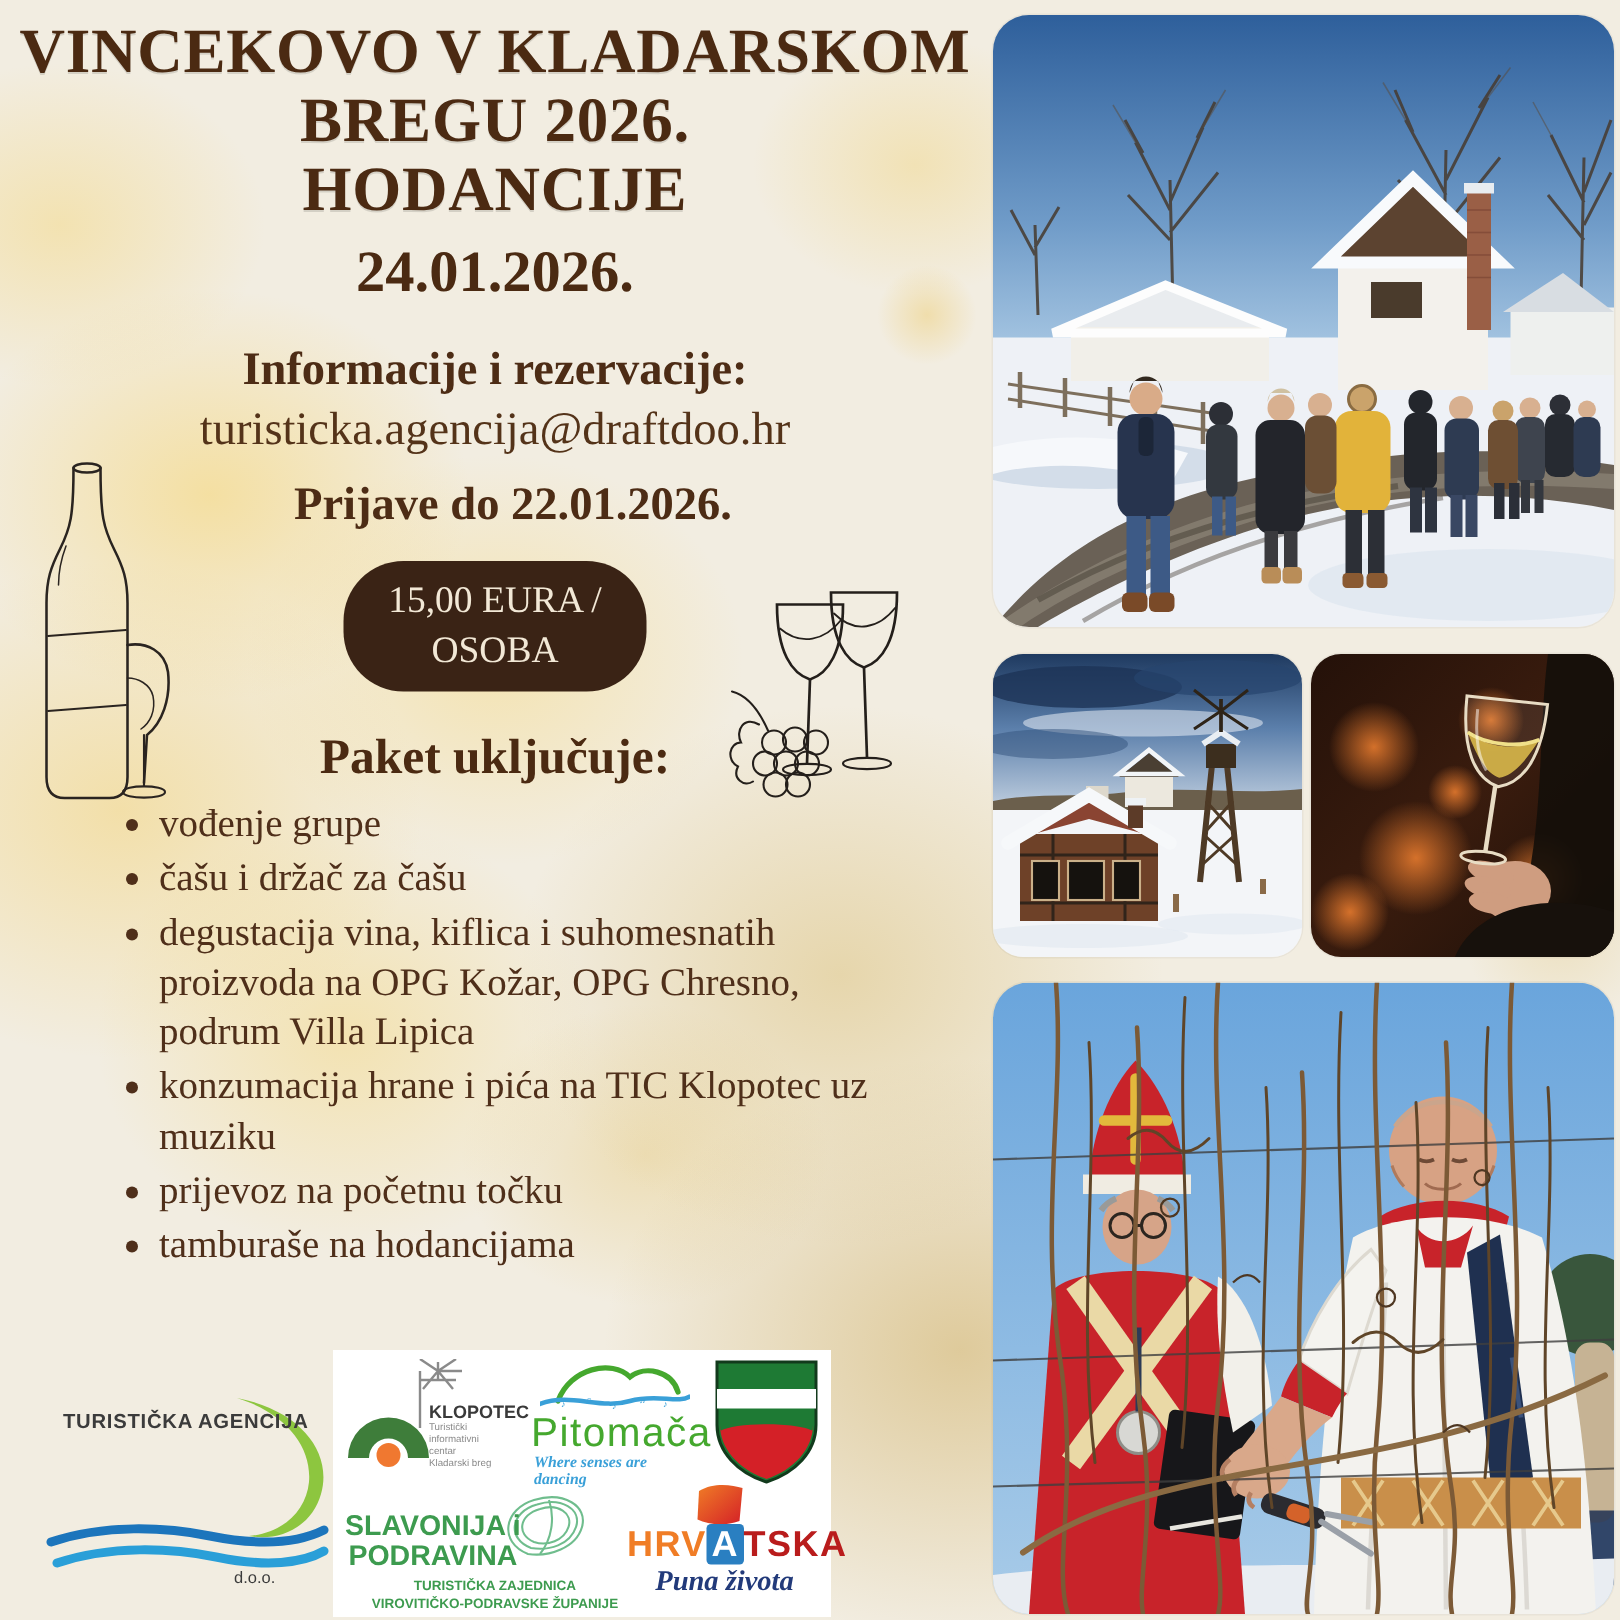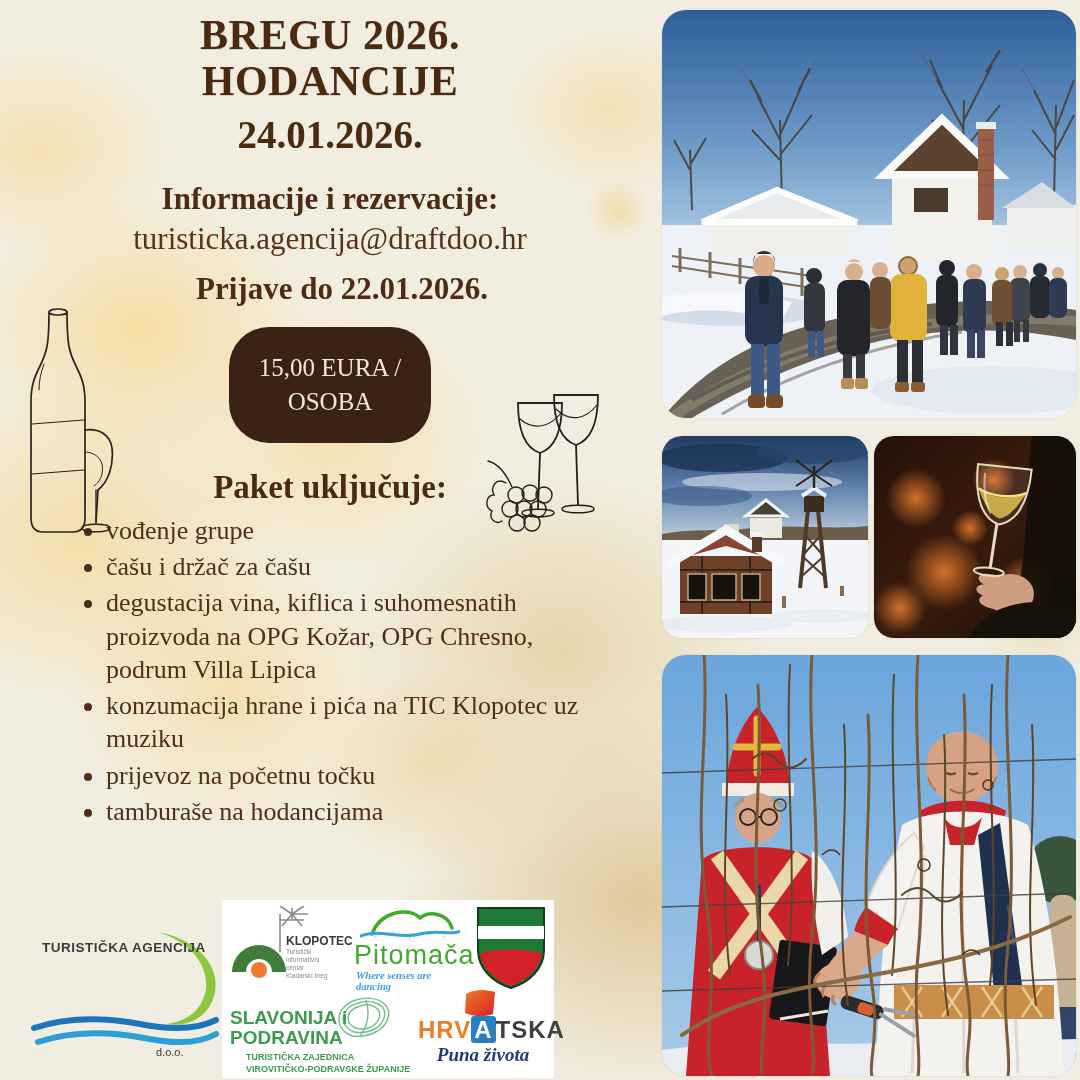--- a/index.html
+++ b/index.html
@@ -24,21 +24,21 @@
   .abs{position:absolute;}
   .left-col{left:0;top:0;width:660px;text-align:center;color:#4d2c15;}
   .title{font-weight:bold;font-size:42px;line-height:1.1;color:#4b2a12;letter-spacing:.5px;
          text-shadow:0 1px 0 rgba(0,0,0,.12);}
   .date-line{font-weight:bold;font-size:39px;margin-top:8px;color:#4b2a12;}
   .contact-heading{font-weight:bold;font-size:31px;margin-top:24px;}
   .phone{font-size:34px;margin-top:22px;color:#543319;}
   .email{font-size:31px;margin-top:4px;color:#543319;}
   .deadline{font-weight:bold;font-size:31px;margin-top:14px;padding-left:24px;}
   .badge{display:inline-block;margin-top:20px;background:#3a2315;color:#f2e8d6;
-         border-radius:40px;padding:24px 30px;font-size:25px;line-height:1.35;}
+         border-radius:40px;padding:10px 30px;font-size:25px;line-height:1.35;}
   .pkg-heading{font-weight:bold;font-size:33px;margin-top:26px;color:#4b2a12;}
   .pkg-list{text-align:left;width:505px;margin:8px 0 0 78px;padding:0 0 0 28px;
             font-size:26px;line-height:1.28;color:#4f2f1a;}
   .pkg-list li{margin:3px 0;}
   .photo{overflow:hidden;box-shadow:0 0 0 1px rgba(0,0,0,.04);}
   .photo svg{display:block;}
   
   .draft-tag{font-family:"Liberation Sans",sans-serif;font-weight:bold;font-size:13.5px;
              letter-spacing:.5px;color:#3b3b3b;}
   .draft-name{font-family:"Liberation Sans",sans-serif;font-weight:bold;font-size:52px;
@@ -47,31 +47,32 @@
   
   .logo-panel{background:#ffffff;}
   .klopotec-name{font-family:"Liberation Sans",sans-serif;font-weight:bold;font-size:12px;color:#3a3a3a;}
   .klopotec-sub{font-family:"Liberation Sans",sans-serif;font-size:6.5px;color:#8a8a8a;line-height:1.25;}
   .pitomaca-name{font-family:"Liberation Sans",sans-serif;font-size:27px;color:#45a82e;letter-spacing:1px;}
   .pitomaca-tag{font-family:"Liberation Serif",serif;font-style:italic;font-weight:bold;font-size:10.5px;color:#3aa0d8;}
   .slavonija-main{font-family:"Liberation Sans",sans-serif;font-weight:bold;font-size:19px;color:#3d9b4f;line-height:1.05;}
   .slavonija-sub{font-family:"Liberation Sans",sans-serif;font-weight:bold;font-size:9px;color:#3d9b4f;line-height:1.3;}
   .hrv-word{font-family:"Liberation Sans",sans-serif;font-weight:bold;font-size:24px;letter-spacing:1px;}
   .hrv-orange{color:#f07d26;}
-  .hrv-gold{color:#404040;text-align:right;}
+  .hrv-gold{color:#b91c1c;text-align:right;}
   .hrv-a{background:#2a7fc1;color:#ffffff;border-radius:3px;padding:0 3px;}
   .hrv-tag{font-family:"Liberation Serif",serif;font-style:italic;font-weight:bold;font-size:19px;color:#223a7a;}
 </style>
 </head>
 <body>
 
 <div class="canvas">
 
   <div class="abs left-col" style="top:12px;">
     <div class="title">
+      <div>VINCEKOVO V KLADARSKOM</div>
       <div>BREGU 2026.</div>
       <div>HODANCIJE</div>
     </div>
     <div class="date-line">24.01.2026.</div>
     <div class="contact-heading">Informacije i rezervacije:</div>
     <div class="email">turisticka.agencija@draftdoo.hr</div>
     <div class="deadline">Prijave do 22.01.2026.</div>
     <div>
       <span class="badge">
         <span>15,00 EURA /</span><br>
@@ -490,34 +491,34 @@
     </div>
 
     <div class="abs" style="left:252px;top:6px;width:74px;height:84px;">
       <svg width="74" height="84" viewBox="0 0 74 84">
         <path d="M4,2 L70,2 L70,44 C70,62 56,76 37,82 C18,76 4,62 4,44 Z" fill="#1e7a34" stroke="#123a1c" stroke-width="2"></path>
         <rect x="4" y="20" width="66" height="13" fill="#ffffff"></rect>
         <path d="M6,48 C16,42 58,42 68,48 L68,44 C68,60 55,74 37,80 C19,74 6,60 6,44 Z" fill="#d42027"></path>
       </svg>
     </div>
 
-    <div class="abs" style="left:8px;top:96px;width:180px;height:78px;">
+    <div class="abs" style="left:8px;top:96px;width:180px;height:78px;text-align:center;">
       <svg class="abs" style="left:92px;top:-4px;" width="80" height="52" viewBox="0 0 80 52">
         <g stroke="#57b27a" stroke-width="1.4" fill="none" opacity=".85">
           <path d="M30,44 C10,36 14,14 34,8 C54,2 70,12 66,26 C62,40 44,46 30,44 Z"></path>
           <path d="M32,40 C16,34 18,16 36,11 C52,6 66,14 62,26 C58,38 44,42 32,40 Z"></path>
           <path d="M34,36 C22,31 24,18 38,14 C50,10 60,17 57,26 C54,35 43,39 34,36 Z"></path>
           <path d="M44,8 C48,20 46,34 38,44"></path>
         </g>
       </svg>
       <div class="abs slavonija-main" style="left:0;top:12px;">
         <div>SLAVONIJA i</div>
         <div>PODRAVINA</div>
       </div>
-      <div class="abs slavonija-sub" style="left:16px;top:56px;width:200px;">
+      <div class="abs slavonija-sub" style="left:0;top:56px;width:200px;">
         <div>TURISTIČKA ZAJEDNICA</div>
         <div>VIROVITIČKO-PODRAVSKE ŽUPANIJE</div>
       </div>
     </div>
 
     <div class="abs" style="left:196px;top:92px;width:130px;height:82px;text-align:center;">
       <svg class="abs" style="left:44px;top:-4px;" width="36" height="30" viewBox="0 0 36 30">
         <defs>
             <linearGradient id="hrvsq" x1="0" y1="0" x2="1" y2="1">
           <stop offset="0" stop-color="#f07d26"></stop>

